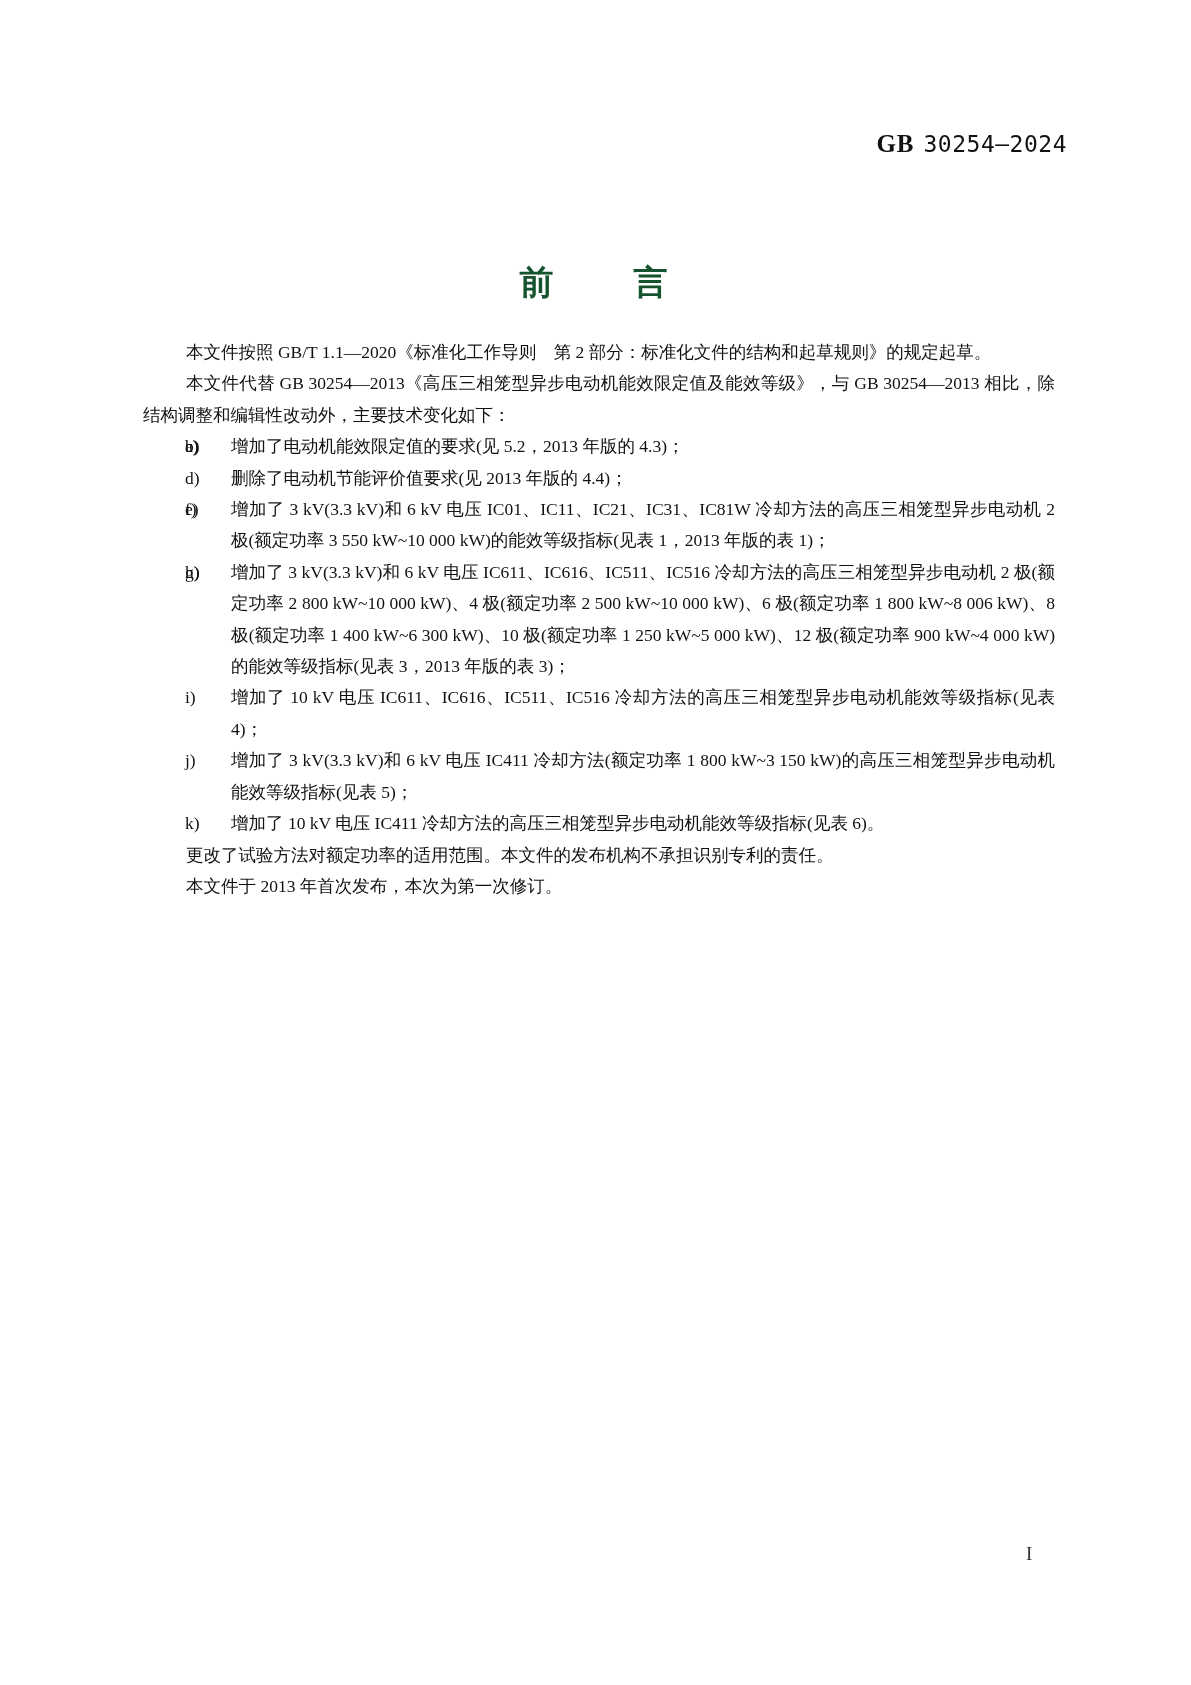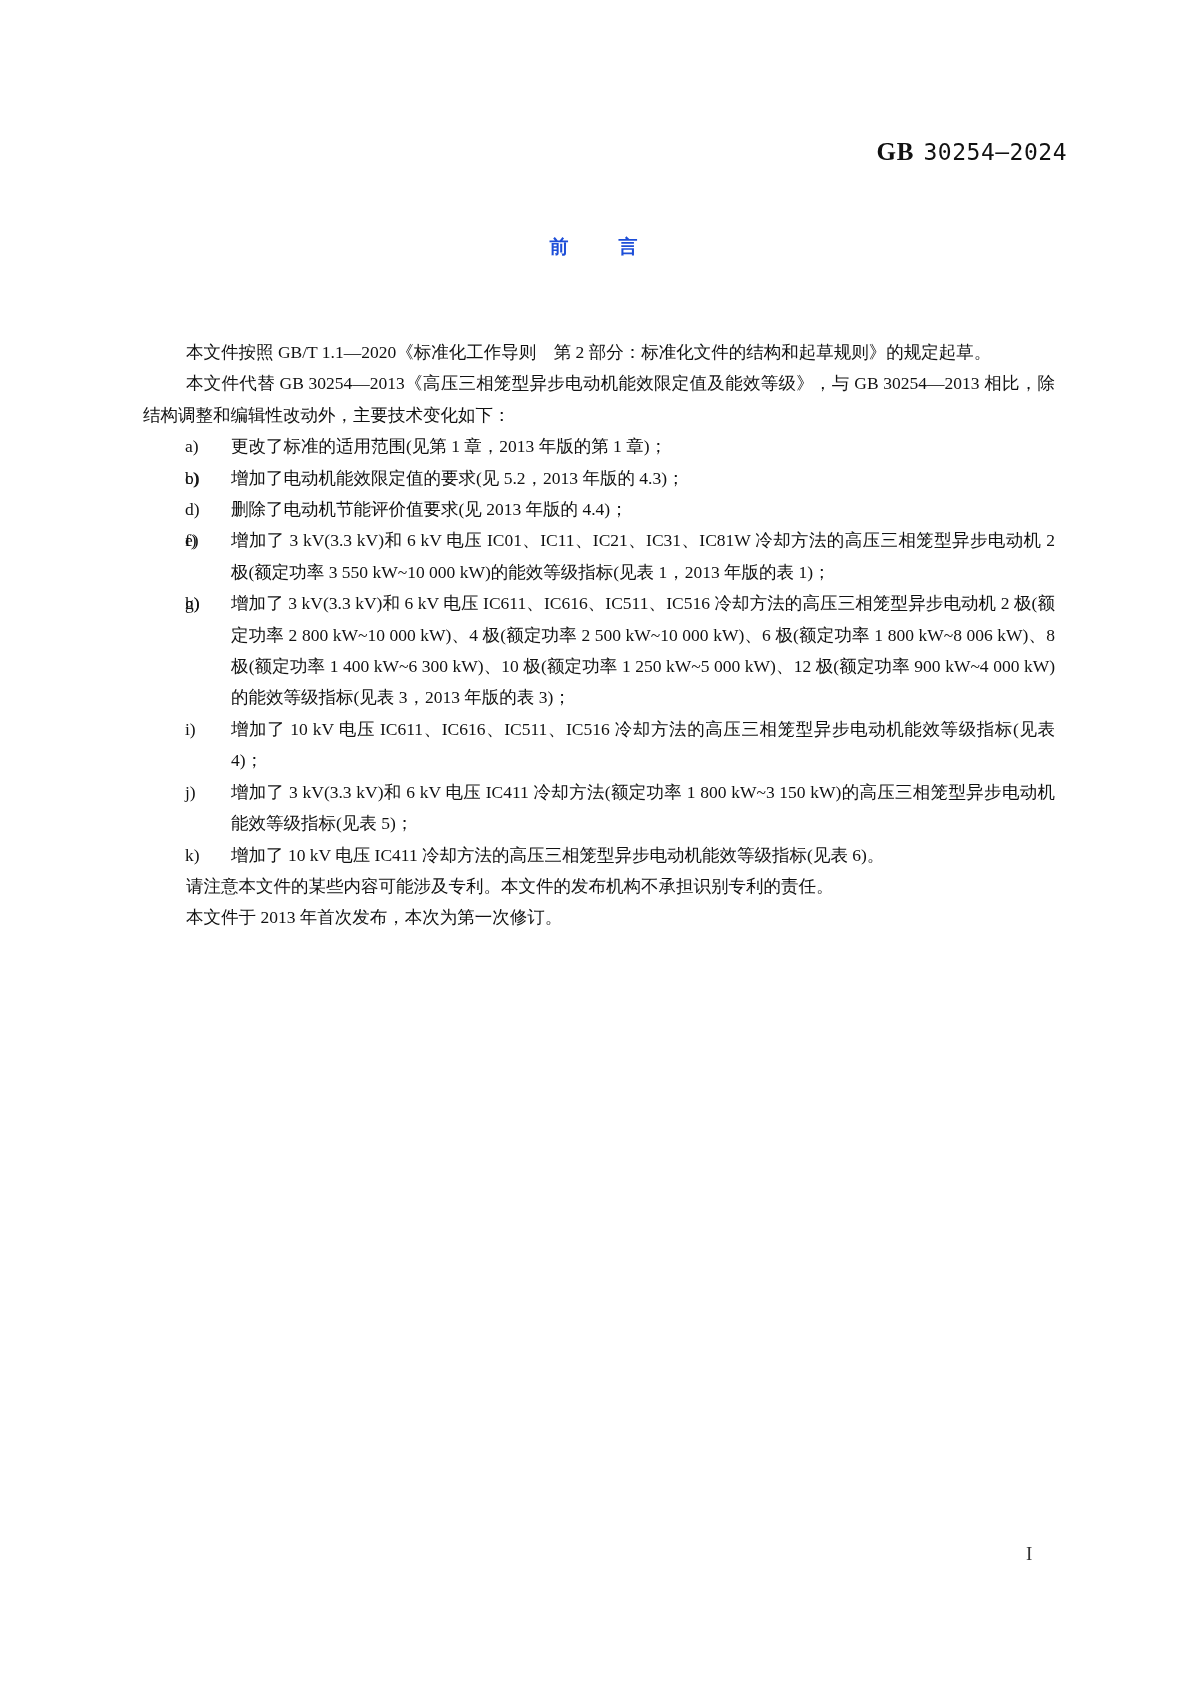--- a/index.html
+++ b/index.html
@@ -12,50 +12,50 @@
     width: 1191px;
     height: 1685px;
     margin: 0 auto;
     background: #ffffff;
     overflow: hidden;
     color: #111111;
   }
   
   .std-code {
     position: absolute;
-    top: 138px;
+    top: 130px;
     right: 124px;
     white-space: nowrap;
   }
   .std-code .prefix {
     font-family: "Liberation Serif", "DejaVu Serif", serif;
     font-weight: 700;
     font-size: 25px;
     letter-spacing: 1px;
     margin-right: 9px;
   }
   .std-code .number {
     font-family: "DejaVu Sans Mono", "Liberation Mono", monospace;
     font-weight: 500;
     font-size: 23px;
     letter-spacing: 0.5px;
   }
   
   .doc-title {
     position: absolute;
-    top: 234px;
+    top: 260px;
     left: 0;
     width: 100%;
     margin: 0;
     text-align: center;
     font-family: "Liberation Sans", "DejaVu Sans", sans-serif;
     font-weight: 700;
-    font-size: 19px;
+    font-size: 34px;
     letter-spacing: 4px;
-    color: #1d4ed8;
+    color: #14532d;
   }
   
   .body-text {
     position: absolute;
     left: 143px;
     top: 337px;
     width: 912px;
     font-family: "Liberation Serif", "DejaVu Serif", serif;
     font-size: 17.5px;
     line-height: 31.4px;
@@ -98,21 +98,20 @@
   <h1 class="doc-title">前　　言</h1>
 
   <div class="body-text">
 
     <p>本文件按照 GB/T 1.1—2020《标准化工作导则　第 2 部分：标准化文件的结构和起草规则》的规定起草。</p>
     <p>本文件代替 GB 30254—2013《高压三相笼型异步电动机能效限定值及能效等级》，与 GB 30254—2013 相比，除结构调整和编辑性改动外，主要技术变化如下：</p>
 
     <div class="change-list">
       <div class="li">
         <span class="marker">a)</span>
-        <span class="li-text">更改了标准的适用范围(见第 1 章，2013 年版的第 1 章)；</span>
       </div>
       <div class="li">
         <span class="marker">b)</span>
       </div>
       <div class="li">
         <span class="marker">c)</span>
         <span class="li-text">增加了电动机能效限定值的要求(见 5.2，2013 年版的 4.3)；</span>
       </div>
       <div class="li">
         <span class="marker">d)</span>
@@ -139,20 +138,20 @@
       <div class="li">
         <span class="marker">j)</span>
         <span class="li-text">增加了 3 kV(3.3 kV)和 6 kV 电压 IC411 冷却方法(额定功率 1 800 kW~3 150 kW)的高压三相笼型异步电动机能效等级指标(见表 5)；</span>
       </div>
       <div class="li">
         <span class="marker">k)</span>
         <span class="li-text">增加了 10 kV 电压 IC411 冷却方法的高压三相笼型异步电动机能效等级指标(见表 6)。</span>
       </div>
     </div>
 
-    <p>请注意本文件的某些内容可能涉及专利。本文件的发布机构不承担识别专利的责任。</p>
+    <p>更改了试验方法对额定功率的适用范围。本文件的发布机构不承担识别专利的责任。</p>
     <p>本文件于 2013 年首次发布，本次为第一次修订。</p>
 
   </div>
 
   <div class="page-num">I</div>
 
 </div>
 
 </body></html>

